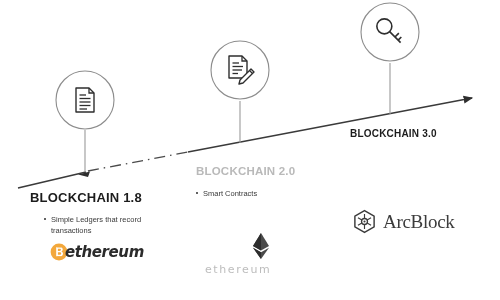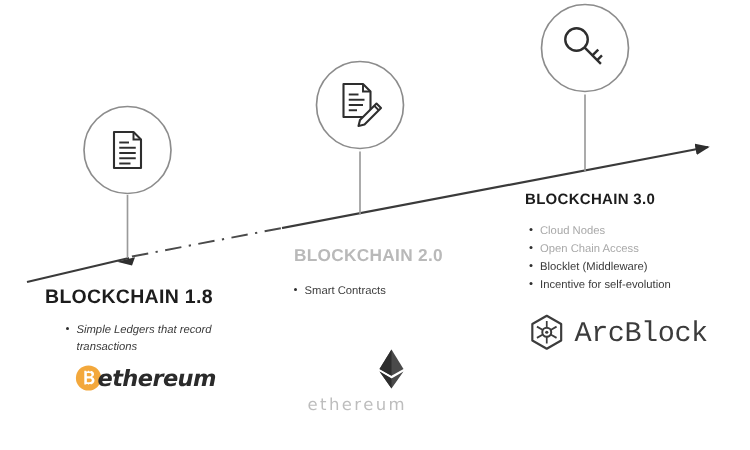--- a/index.html
+++ b/index.html
@@ -70,21 +70,20 @@
   #stage1 .bullets {
     margin-top: 9px;
     margin-left: 14px;
     font-size: 7.5px;
     line-height: 1.5;
     color: #3a3a3a;
   }
   #stage1 .bullets li.wrap {
     width: 92px;
     white-space: normal;
-    font-style: italic;
   }
 
   
   #stage2 { left: 196px; top: 165px; }
   #stage2 .stage-title {
     font-size: 11.5px;
     color: #b9b9b9;
   }
   #stage2 .bullets {
     margin-top: 11px;
@@ -141,21 +140,21 @@
     font-size: 11px;
     color: #bdbdbd;
     letter-spacing: 1.6px;
     margin-top: 1px;
   }
   #logo-arcblock {
     left: 352px;
     top: 209px;
   }
   #logo-arcblock .ab-text {
-    font-family: Liberation Mono, monospace;
+    font-family: Liberation Serif, serif;
     font-size: 19px;
     color: #3c3c3c;
     letter-spacing: -0.3px;
     margin-left: 6px;
   }
 </style>
 </head>
 <body>
 
 <div id="stage">
@@ -221,26 +220,20 @@
 
   <div class="stage-block" id="stage2">
     <div class="stage-title">BLOCKCHAIN 2.0</div>
     <ul class="bullets">
       <li>Smart Contracts</li>
     </ul>
   </div>
 
   <div class="stage-block" id="stage3">
     <div class="stage-title">BLOCKCHAIN 3.0</div>
-    <ul class="bullets">
-      <li class="faded">Cloud Nodes</li>
-      <li class="faded">Open Chain Access</li>
-      <li>Blocklet (Middleware)</li>
-      <li>Incentive for self-evolution</li>
-    </ul>
   </div>
 
   <div class="logo" id="logo-bitcoin">
     <svg width="18" height="18" viewBox="0 0 18 18">
       <circle cx="9" cy="9" r="8.4" fill="#f3a83c"></circle>
       <path d="M6.2,4.2 L9.9,4.2 C11.8,4.2 12.7,5.1 12.7,6.4 C12.7,7.4 12.1,8.1 11.2,8.4 C12.3,8.7 13,9.5 13,10.7 C13,12.3 11.8,13.3 9.8,13.3 L6.2,13.3 Z M7.9,5.7 L7.9,7.9 L9.5,7.9 C10.4,7.9 11,7.5 11,6.8 C11,6.1 10.5,5.7 9.6,5.7 Z M7.9,9.3 L7.9,11.8 L9.6,11.8 C10.6,11.8 11.2,11.3 11.2,10.5 C11.2,9.7 10.6,9.3 9.6,9.3 Z" fill="#ffffff"></path>
       <rect x="7.5" y="2.4" width="1.1" height="2.2" fill="#f3a83c"></rect>
       <rect x="9.4" y="2.4" width="1.1" height="2.2" fill="#f3a83c"></rect>
       <rect x="7.5" y="13" width="1.1" height="2.3" fill="#f3a83c"></rect>
       <rect x="9.4" y="13" width="1.1" height="2.3" fill="#f3a83c"></rect>

